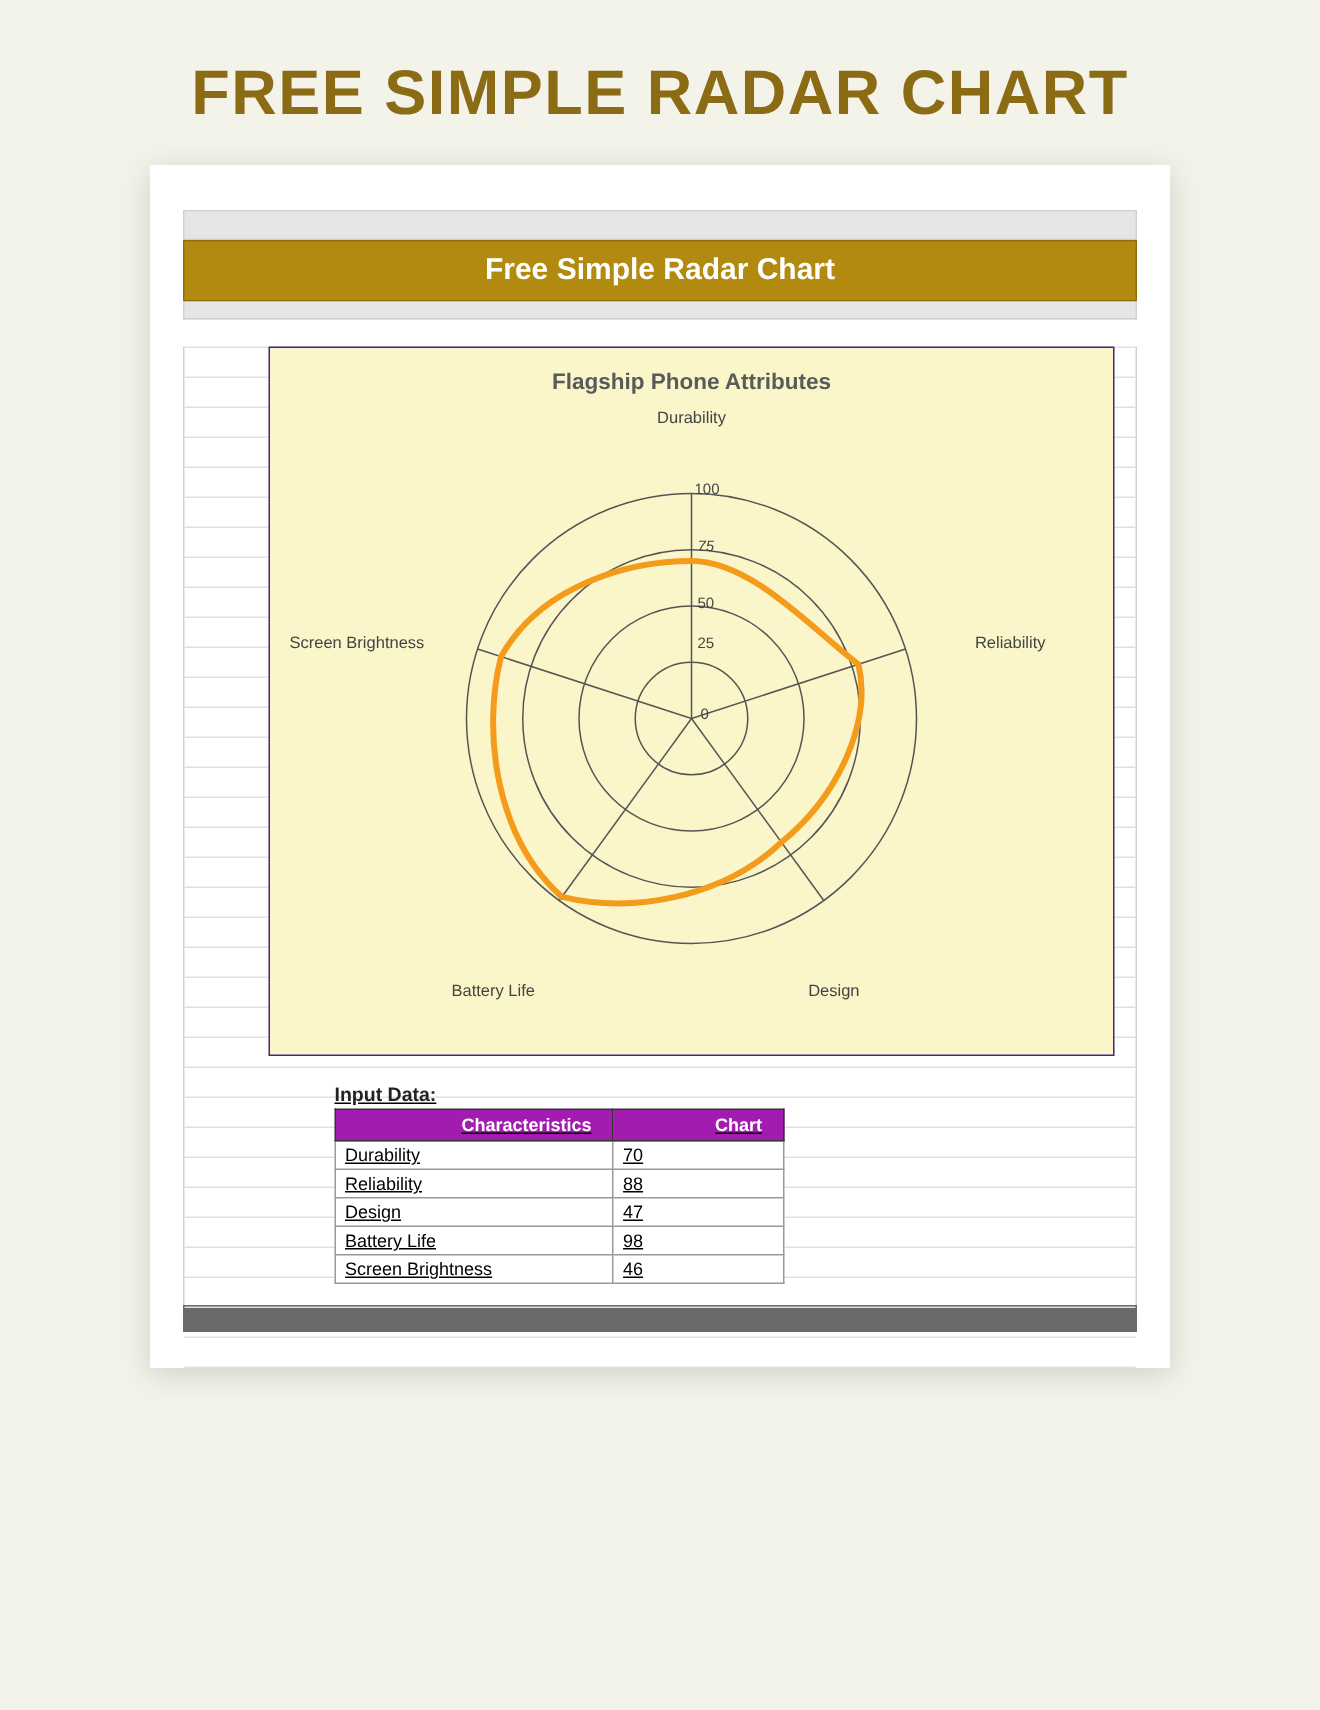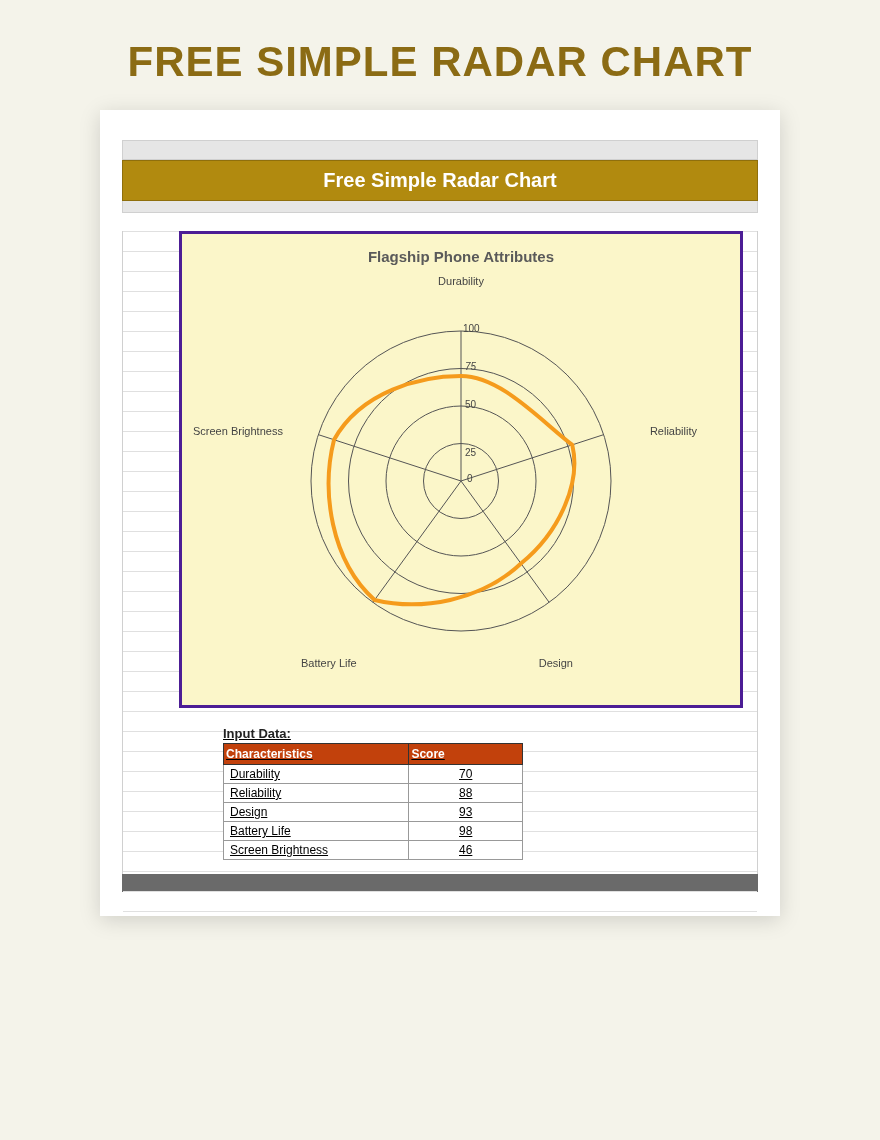--- a/index.html
+++ b/index.html
@@ -52,21 +52,21 @@
     border-right: 1px solid #d0d0d0;
   }
   .grid-lines {
     position: absolute;
     inset: 0;
   }
   .gline { border-top: 1px solid #e0e0e0; height: 20px; }
   .chart-panel {
     position: relative;
     background: #fbf6c9;
-    border: 3px solid #4c1d95;
+    border: 1px solid #4c1d95;
     margin: 18px 14px 18px 56px;
     padding: 14px 0 30px;
   }
   .chart-title {
     text-align: center;
     font-size: 15px;
     font-weight: 700;
     color: #5a5a5a;
     margin-bottom: 10px;
   }
@@ -100,33 +100,33 @@
     font-weight: 700;
     color: #222;
     margin-bottom: 2px;
   }
   .data-table {
     border-collapse: collapse;
     width: 100%;
     font-size: 12px;
   }
   .data-table th {
-    background: #c2410c;
+    background: #a21caf;
     color: #fff;
     font-weight: 700;
-    padding: 3px 2px;
+    padding: 3px 14px;
     border: 1px solid #333;
-    text-align: left;
+    text-align: right;
   }
   .data-table td {
     border: 1px solid #999;
     padding: 2px 6px;
     background: #fff;
   }
-  .data-table td.score { text-align: center; }
+  .data-table td.score { }
   .sheet-bottom-gray {
     height: 18px;
     background: #6a6a6a;
   }
   .grid-rows-area { position: relative; }
 </style>
 </head>
 <body>
 
 <h1 class="page-title">FREE SIMPLE RADAR CHART</h1>
@@ -181,21 +181,21 @@
 
       <div class="radar-wrap">
 
         <div class="axis-label" style="top:0px; left:50%; transform:translateX(-50%);">Durability</div>
         <div class="axis-label" style="top:150px; right:-6px;">Reliability</div>
         <div class="axis-label" style="bottom:6px; right:118px;">Design</div>
         <div class="axis-label" style="bottom:6px; left:70px;">Battery Life</div>
         <div class="axis-label" style="top:150px; left:-38px;">Screen Brightness</div>
 
         <div class="tick-label" style="top:198px; left:50%; transform:translateX(6px);">0</div>
-        <div class="tick-label" style="top:172px; left:50%; transform:translateX(4px);">25</div>
+        <div class="tick-label" style="top:151px; left:50%; transform:translateX(4px);">25</div>
         <div class="tick-label" style="top:124px; left:50%; transform:translateX(4px);text-align:right;">50</div>
         <div class="tick-label" style="top:86px; left:50%; transform:translateX(4px);font-style:italic;">75</div>
         <div class="tick-label" style="top:48px; left:50%; transform:translateX(2px);">100</div>
 
         <svg class="radar-svg" width="460" height="400" viewBox="0 0 460 400">
           <g transform="translate(230,206)">
 
             <circle cx="0" cy="0" r="37.5" fill="none" stroke="#555" stroke-width="1"></circle>
             <circle cx="0" cy="0" r="75" fill="none" stroke="#555" stroke-width="1"></circle>
             <circle cx="0" cy="0" r="112.5" fill="none" stroke="#555" stroke-width="1"></circle>
@@ -217,35 +217,35 @@
         </svg>
       </div>
     </div>
 
     <div class="input-block">
       <div class="input-heading">Input Data:</div>
       <table class="data-table">
         <thead>
           <tr>
             <th style="width:62%;">Characteristics</th>
-            <th>Score</th>
+            <th>Chart</th>
           </tr>
         </thead>
         <tbody>
           <tr>
             <td>Durability</td>
             <td class="score">70</td>
           </tr>
           <tr>
             <td>Reliability</td>
             <td class="score">88</td>
           </tr>
           <tr>
             <td>Design</td>
-            <td class="score">93</td>
+            <td class="score">47</td>
           </tr>
           <tr>
             <td>Battery Life</td>
             <td class="score">98</td>
           </tr>
           <tr>
             <td>Screen Brightness</td>
             <td class="score">46</td>
           </tr>
         </tbody>

